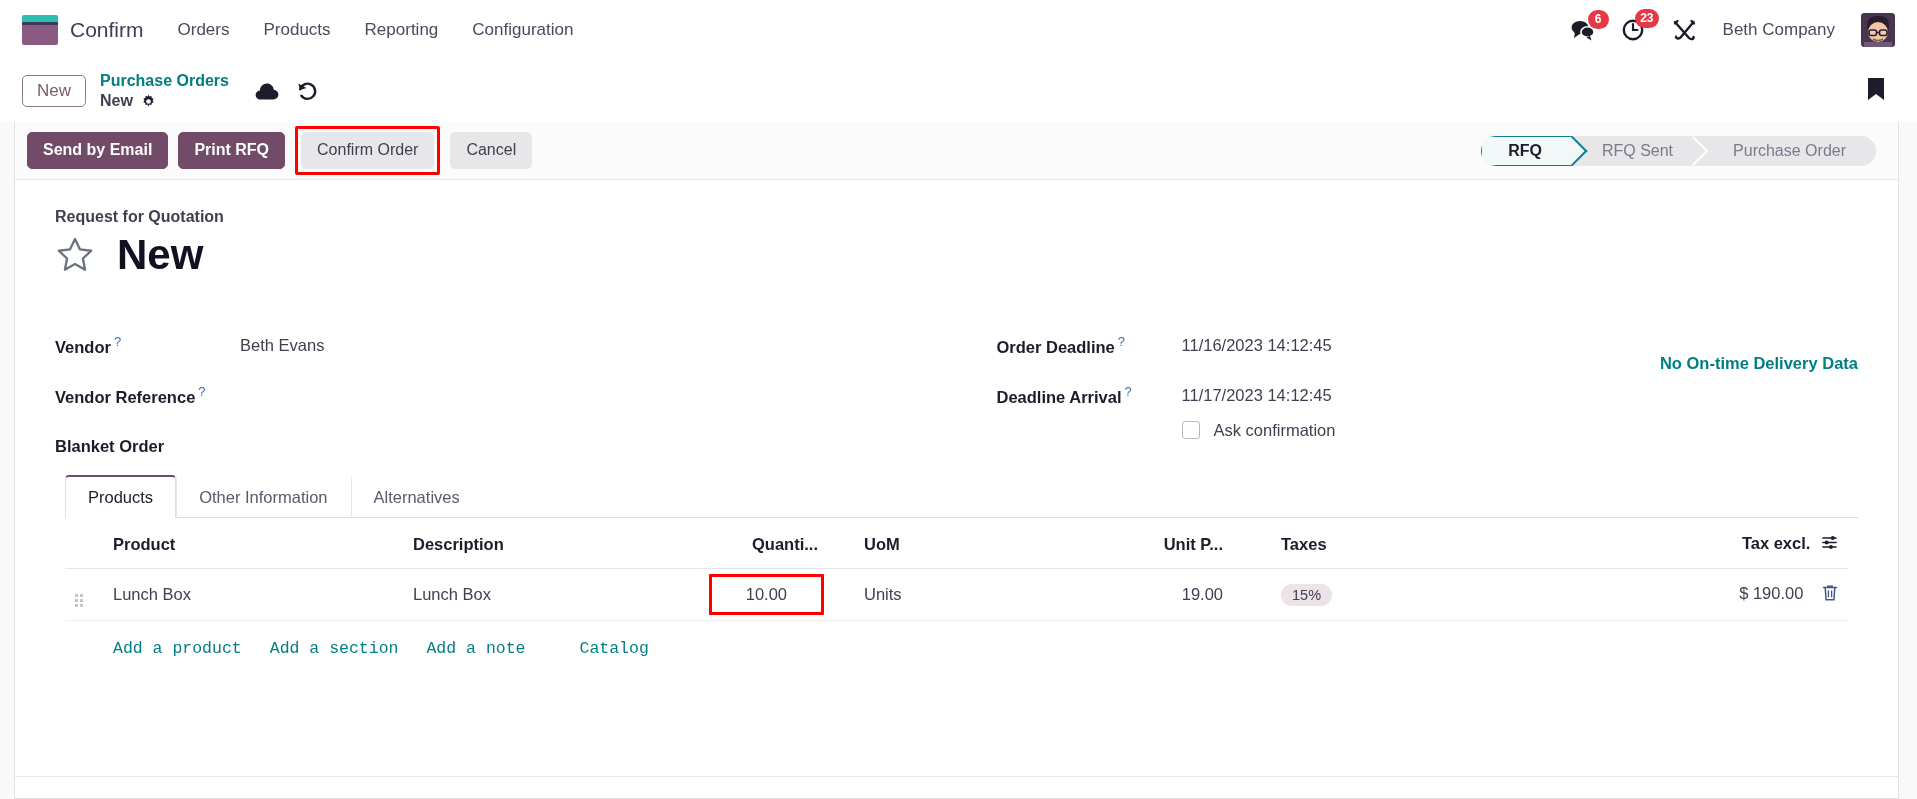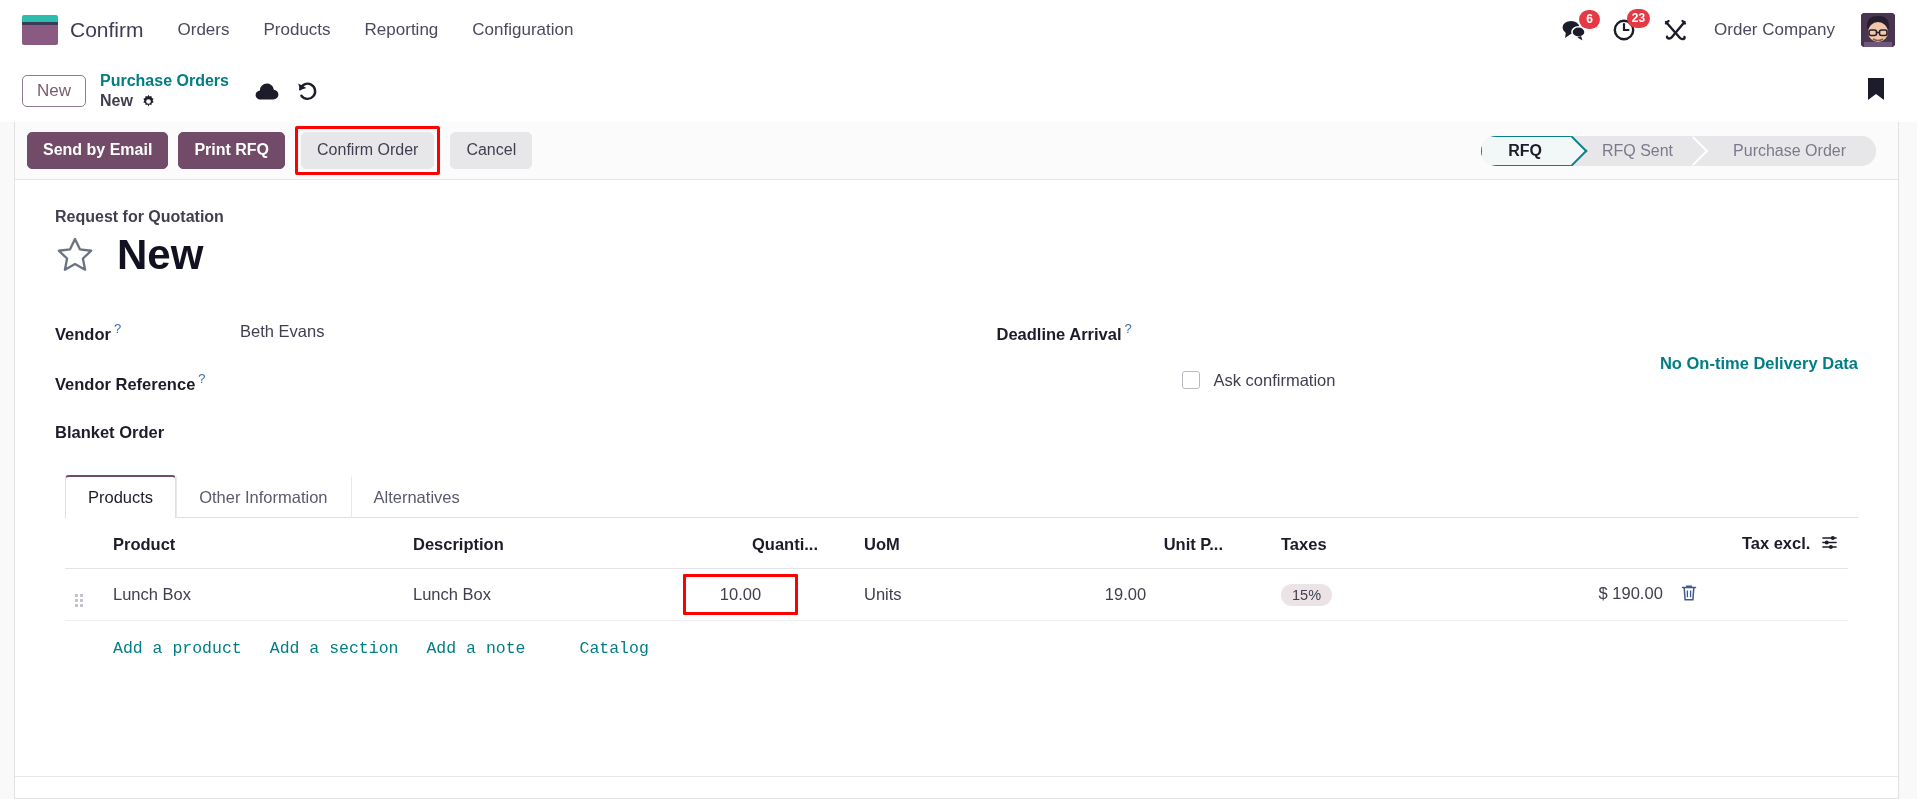--- a/index.html
+++ b/index.html
@@ -231,21 +231,21 @@
 
   .form-grid {
     display: flex;
     gap: 0;
     margin-bottom: 10px;
   }
   .form-col { width: 50%; }
   .form-col.right { padding-left: 40px; position: relative; }
   .field-row {
     display: flex;
-    align-items: center;
+    align-items: flex-end;
     min-height: 50px;
   }
   .field-label {
     width: 185px;
     flex: 0 0 185px;
     font-size: 16.5px;
     font-weight: 700;
     color: #1c1c2b;
     padding-top: 2px;
     white-space: nowrap;
@@ -328,21 +328,21 @@
     white-space: nowrap;
   }
   .lines-table td {
     font-size: 16.5px;
     color: #3f3f50;
     padding: 13px 10px;
     border-bottom: 1px solid #eeeef0;
     white-space: nowrap;
   }
   .col-handle { width: 38px; }
-  .col-num { text-align: center; }
+  .col-num { text-align: right; }
   th.col-num { text-align: right; }
   .drag-handle {
     display: inline-grid;
     grid-template-columns: 3px 3px;
     gap: 2px;
     cursor: grab;
   }
   .drag-handle i { width: 3px; height: 3px; background: #c4c4cc; display: block; }
   .tax-pill {
     background: #ece3e7;
@@ -417,21 +417,21 @@
       <span class="badge-count">23</span>
     </div>
 
     <div class="icon-badge-wrap">
       <svg width="25" height="25" viewBox="0 0 25 25">
         <path d="M3 4 L17 20 M5.5 3 L3 5.5 M17 20 C19 22 22 21 21.5 19" stroke="#1c1c2b" stroke-width="2.4" fill="none" stroke-linecap="round"></path>
         <path d="M21.5 4 L9 19 M19.5 3 L22 5.5 M9 19 C7 21.4 4 20.6 4 18.8" stroke="#1c1c2b" stroke-width="2.4" fill="none" stroke-linecap="round"></path>
       </svg>
     </div>
 
-    <div class="company-name">Order Company</div>
+    <div class="company-name">Beth Company</div>
 
     <div class="avatar">
       <svg width="34" height="34" viewBox="0 0 34 34">
         <rect width="34" height="34" fill="#4a3550"></rect>
         <path d="M6 12 Q6 3 17 3 Q28 3 28 12 L28 16 L6 16 Z" fill="#2a1d2e"></path>
         <ellipse cx="17" cy="19" rx="10" ry="10" fill="#f0c8a8"></ellipse>
         <rect x="8" y="17" width="7.5" height="5.5" rx="2" fill="none" stroke="#2a1d2e" stroke-width="1.6"></rect>
         <rect x="18.5" y="17" width="7.5" height="5.5" rx="2" fill="none" stroke="#2a1d2e" stroke-width="1.6"></rect>
         <path d="M15.5 19.5 L18.5 19.5" stroke="#2a1d2e" stroke-width="1.4"></path>
         <path d="M12 26 Q17 29 22 26" stroke="#8a5a4a" stroke-width="1.5" fill="none"></path>
@@ -531,25 +531,32 @@
 
           <div class="field-row">
             <div class="field-label">
               <span>Blanket Order</span>
             </div>
             <div class="field-value empty"></div>
           </div>
         </div>
 
         <div class="form-col right">
+          <div class="field-row">
+            <div class="field-label">
+              <span>Order Deadline</span><span class="q">?</span>
+            </div>
+            <div class="field-value">11/16/2023 14:12:45</div>
+          </div>
 
           <div class="field-row">
             <div class="field-label">
               <span>Deadline Arrival</span><span class="q">?</span>
             </div>
+            <div class="field-value">11/17/2023 14:12:45</div>
           </div>
 
           <div class="checkbox-row">
             <span class="cb"></span>
             <span class="cb-label">Ask confirmation</span>
           </div>
 
           <div class="delivery-note">No On-time Delivery Data</div>
         </div>
       </div>

